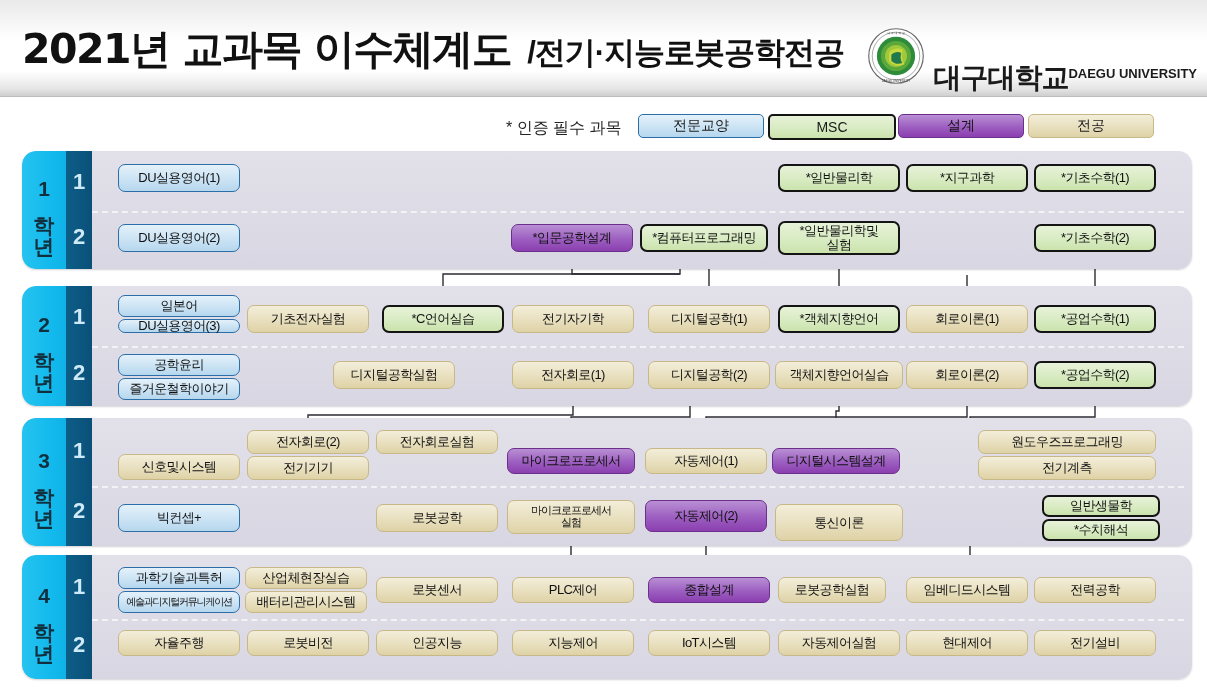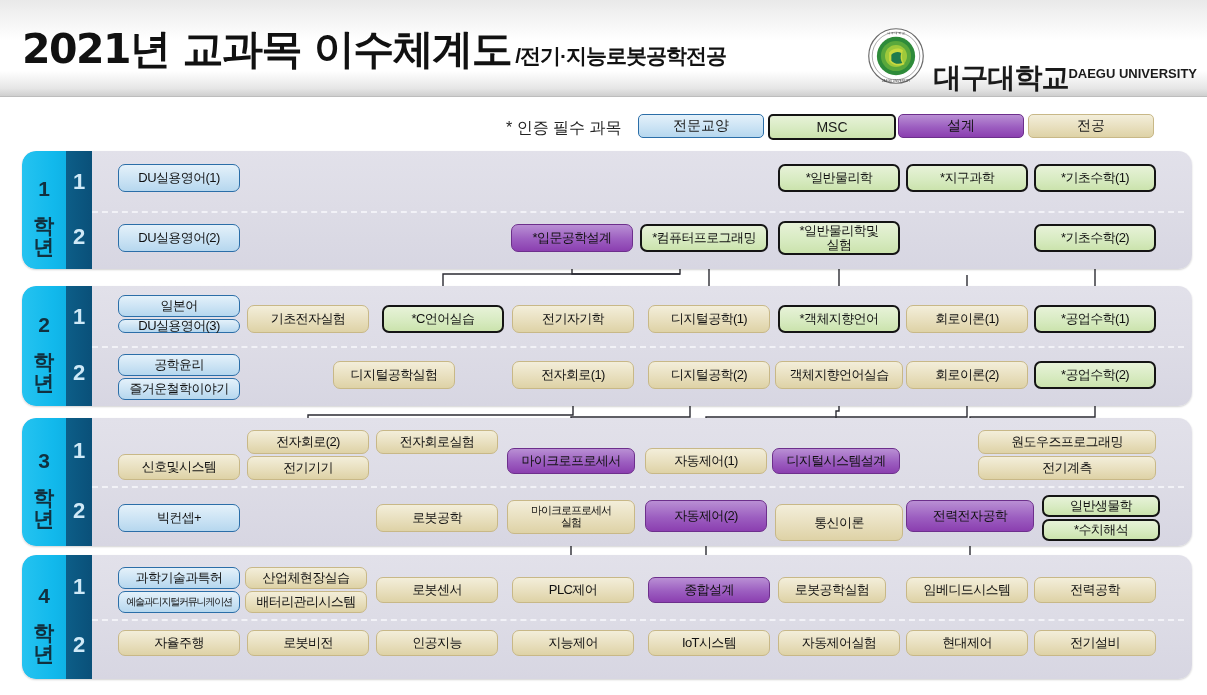--- a/index.html
+++ b/index.html
@@ -18,21 +18,21 @@
   }
   #title-wrap{
     position:absolute;left:22px;top:22px;display:flex;align-items:baseline;
   }
   #main-title{
     font-size:41px;font-weight:bold;color:#111;letter-spacing:-1.5px;
     font-family:"DejaVu Sans","Liberation Sans",sans-serif;
     white-space:nowrap;
   }
   #sub-title{
-    font-size:21px;font-weight:bold;color:#111;margin-left:4px;letter-spacing:-1px;
+    font-size:31px;font-weight:bold;color:#111;margin-left:16px;letter-spacing:-1px;
     white-space:nowrap;
   }
   #logo-wrap{position:absolute;right:10px;top:20px;display:flex;align-items:center;gap:8px;}
   #logo-mark{width:58px;height:58px;}
   #logo-text{display:flex;flex-direction:row;line-height:1;margin-top:44px;}
   #logo-ko{font-size:28px;font-weight:bold;color:#1a1a1a;letter-spacing:-1px;}
   #logo-en{font-size:13px;font-weight:bold;color:#1a1a1a;letter-spacing:0px;margin-top:3px;}
 
   
   #legend{
@@ -279,21 +279,20 @@
     <div class="course c-major" style="left: 978px; top: 287px; width: 178px; height: 24px;">원도우즈프로그래밍</div>
     <div class="course c-major" style="left: 118px; top: 311px; width: 122px; height: 26px;">신호및시스템</div>
     <div class="course c-major" style="left: 247px; top: 313px; width: 122px; height: 24px;">전기기기</div>
     <div class="course c-major" style="left: 978px; top: 313px; width: 178px; height: 24px;">전기계측</div>
     <div class="course c-liberal" style="left: 118px; top: 361px; width: 122px; height: 28px;">빅컨셉+</div>
     <div class="course c-major" style="left: 376px; top: 361px; width: 122px; height: 28px;">로봇공학</div>
     <div class="course c-major tiny" style="left: 507px; top: 357px; width: 128px; height: 34px;">마이크로프로세서
 실험</div>
     <div class="course c-design" style="left: 645px; top: 357px; width: 122px; height: 32px;">자동제어(2)</div>
     <div class="course c-major" style="left: 775px; top: 361px; width: 128px; height: 37px;">통신이론</div>
-    <div class="course c-design" style="left: 906px; top: 357px; width: 128px; height: 32px;">전력전자공학</div>
     <div class="course c-msc" style="left: 1042px; top: 352px; width: 118px; height: 22px;">일반생물학</div>
     <div class="course c-msc" style="left: 1042px; top: 376px; width: 118px; height: 22px;">*수치해석</div>
     <div class="course c-liberal" style="left: 118px; top: 424px; width: 122px; height: 22px;">과학기술과특허</div>
     <div class="course c-liberal tiny vtiny" style="left: 118px; top: 448px; width: 122px; height: 22px;">예술과디지털커뮤니케이션</div>
     <div class="course c-major" style="left: 245px; top: 424px; width: 122px; height: 22px;">산업체현장실습</div>
     <div class="course c-major" style="left: 245px; top: 448px; width: 122px; height: 22px;">배터리관리시스템</div>
     <div class="course c-major" style="left: 376px; top: 434px; width: 122px; height: 26px;">로봇센서</div>
     <div class="course c-major" style="left: 512px; top: 434px; width: 122px; height: 26px;">PLC제어</div>
     <div class="course c-design" style="left: 648px; top: 434px; width: 122px; height: 26px;">종합설계</div>
     <div class="course c-major" style="left: 778px; top: 434px; width: 108px; height: 26px;">로봇공학실험</div>

